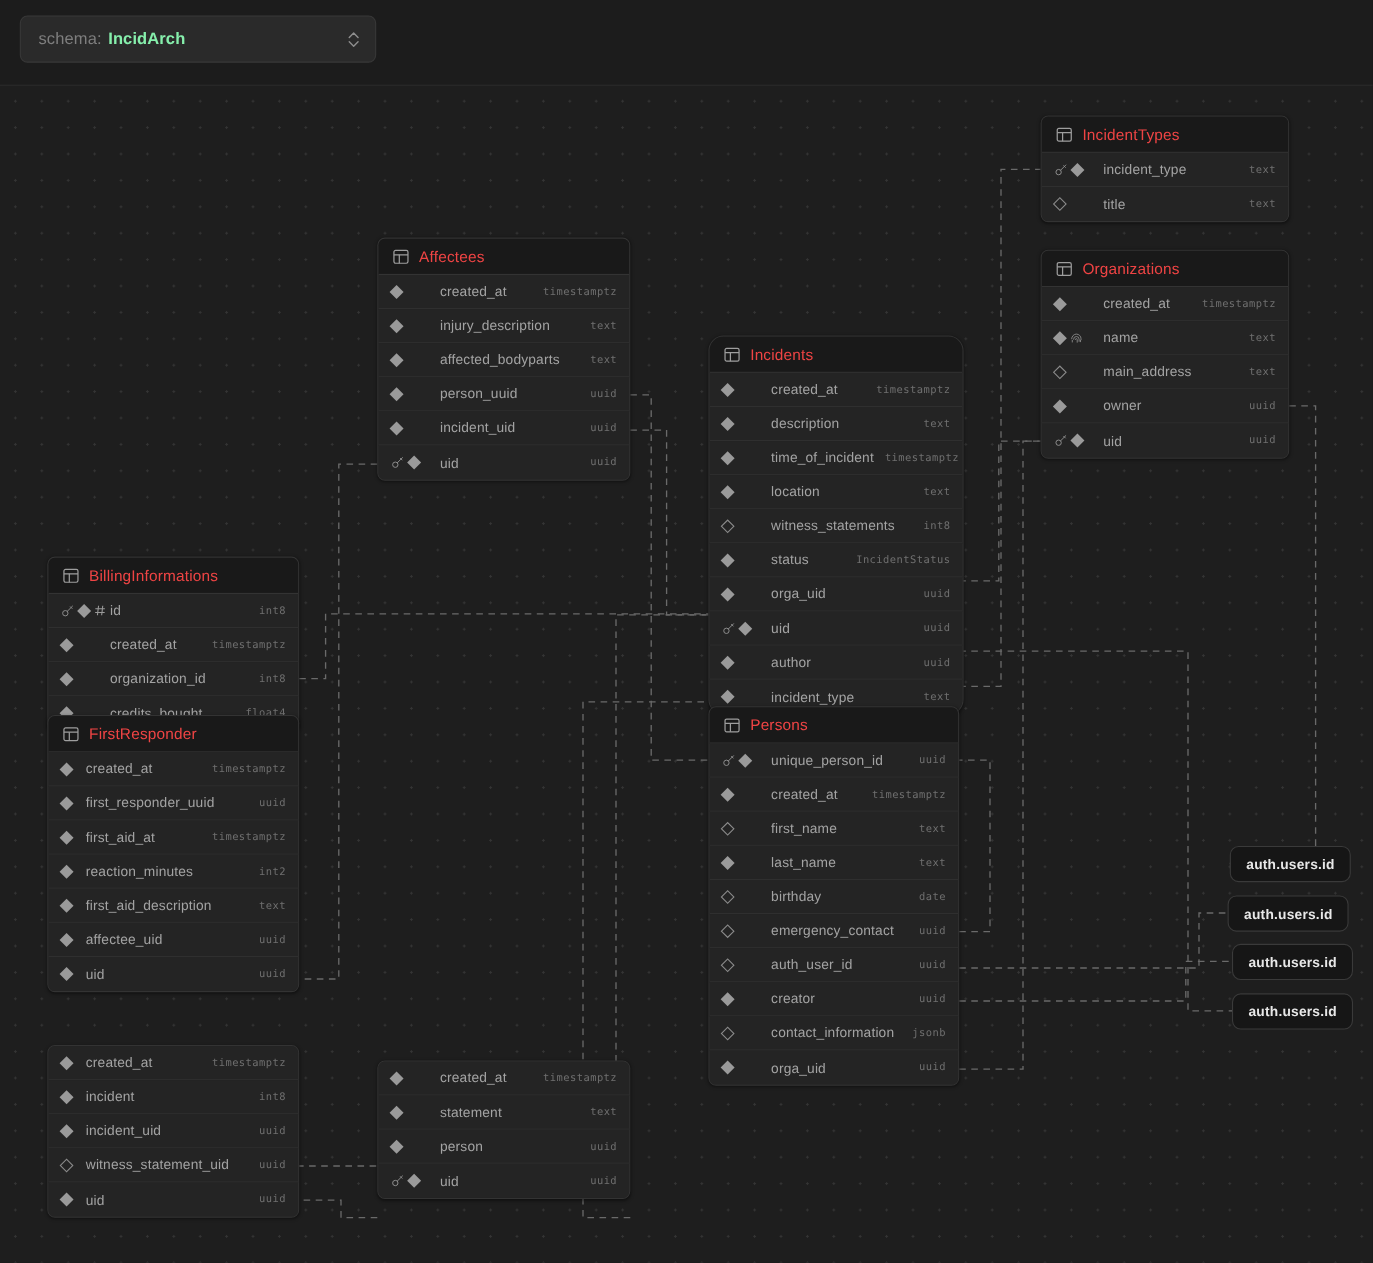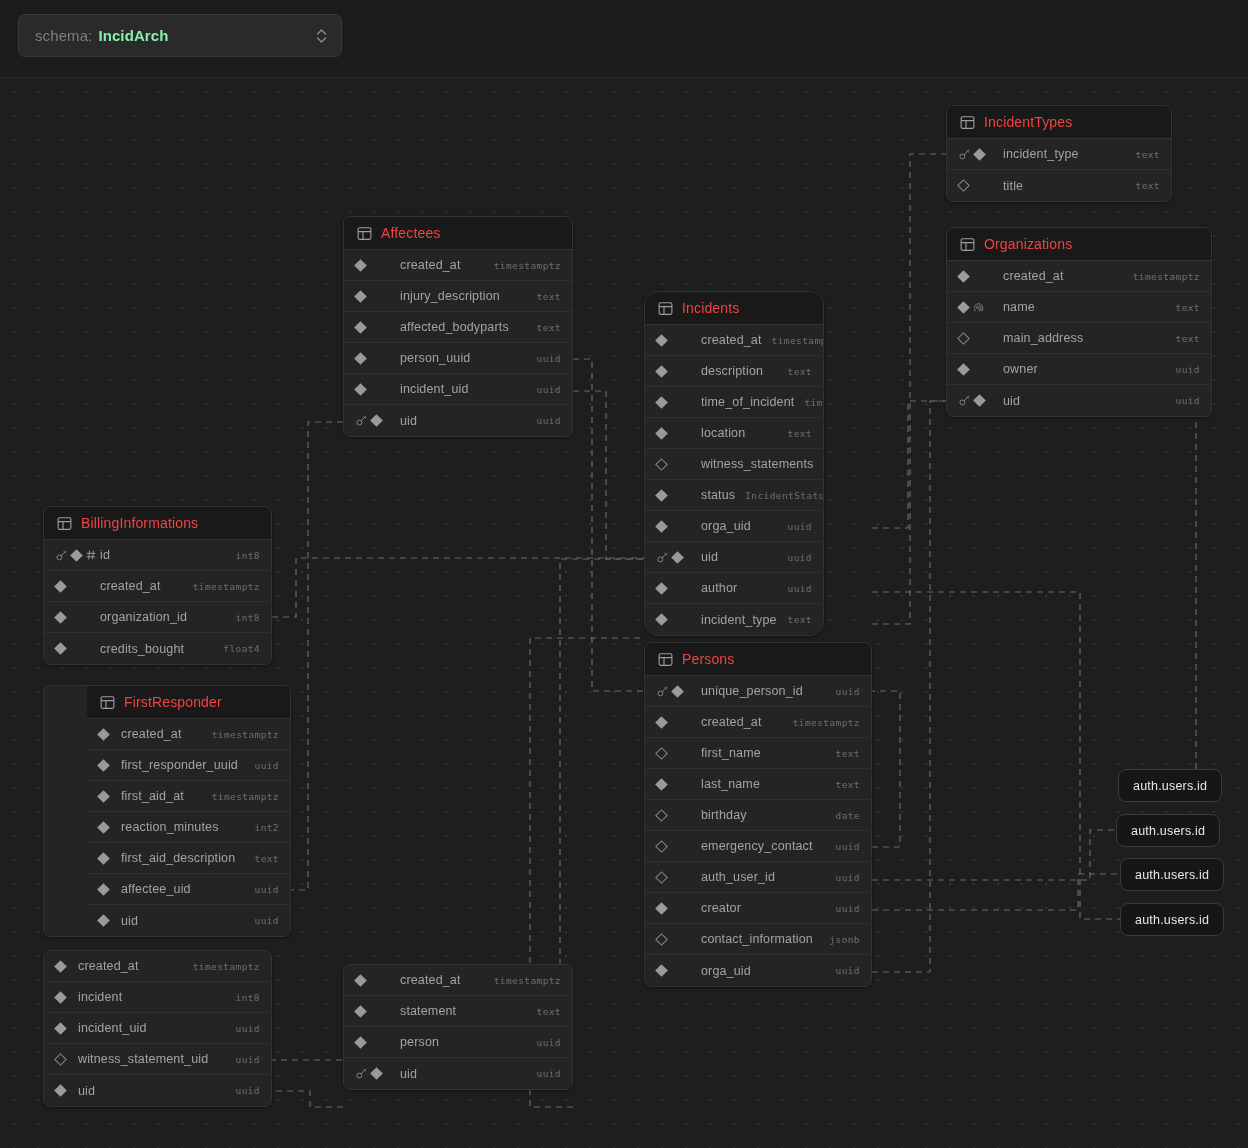--- a/index.html
+++ b/index.html
@@ -174,20 +174,21 @@
     position: absolute;
     height: 33px;
     background: #161616;
     border: 1px solid #3a3a3a;
     border-radius: 8px;
     display: flex;
     align-items: center;
     justify-content: center;
     padding: 0 14px;
     z-index: 10;
+    font-weight: bold;
   }
   .ref-text {
     font-size: 12.5px;
     color: #e8e8e8;
     letter-spacing: .2px;
     white-space: nowrap;
   }
 </style>
 </head>
 <body>
@@ -265,21 +266,21 @@
             <span class="col-type">text</span>
           </div>
           <div class="row">
             <span class="row-icons">
               <span class="dia hollow"></span>
             </span>
             <span class="col-name">title</span>
             <span class="col-type">text</span>
           </div>
         </div>
-        <div class="node" style="left: 946px; top: 149px; width: 266px;">
+        <div class="node" style="left: 946px; top: 149px; width: 226px;">
           <div class="node-header">
             <svg class="ico" width="15" height="15" viewBox="0 0 16 16">
               <rect x="1.2" y="1.8" width="13.6" height="12.4" rx="1.6" fill="none" stroke="#9e9e9e" stroke-width="1.2"></rect>
               <line x1="1.2" y1="6" x2="14.8" y2="6" stroke="#9e9e9e" stroke-width="1.2"></line>
               <line x1="6.4" y1="6" x2="6.4" y2="14.2" stroke="#9e9e9e" stroke-width="1.2"></line>
             </svg>
             <span class="node-title">Organizations</span>
           </div>
           <div class="row">
             <span class="row-icons">
@@ -379,21 +380,21 @@
                 <circle cx="4.3" cy="9.5" r="3.1" fill="none" stroke="#8d8d8d" stroke-width="1.15"></circle>
                 <line x1="6.6" y1="7.3" x2="12.6" y2="1.3" stroke="#8d8d8d" stroke-width="1.15" stroke-linecap="round"></line>
                 <line x1="10.2" y1="2.1" x2="12.1" y2="4.0" stroke="#8d8d8d" stroke-width="1.15" stroke-linecap="round"></line>
               </svg>
               <span class="dia filled"></span>
             </span>
             <span class="col-name">uid</span>
             <span class="col-type">uuid</span>
           </div>
         </div>
-        <div class="node" style="left: 644px; top: 213px; width: 180px; border-radius: 14px;">
+        <div class="node" style="left: 644px; top: 227px; width: 232px; border-radius: 14px;">
           <div class="node-header">
             <svg class="ico" width="15" height="15" viewBox="0 0 16 16">
               <rect x="1.2" y="1.8" width="13.6" height="12.4" rx="1.6" fill="none" stroke="#9e9e9e" stroke-width="1.2"></rect>
               <line x1="1.2" y1="6" x2="14.8" y2="6" stroke="#9e9e9e" stroke-width="1.2"></line>
               <line x1="6.4" y1="6" x2="6.4" y2="14.2" stroke="#9e9e9e" stroke-width="1.2"></line>
             </svg>
             <span class="node-title">Incidents</span>
           </div>
           <div class="row">
             <span class="row-icons">
@@ -598,21 +599,21 @@
             <span class="col-type">int8</span>
           </div>
           <div class="row">
             <span class="row-icons">
               <span class="dia filled"></span>
             </span>
             <span class="col-name">credits_bought</span>
             <span class="col-type">float4</span>
           </div>
         </div>
-        <div class="node" style="left: 43px; top: 607px; width: 248px; padding-left: 43px;">
+        <div class="node" style="left: 43px; top: 572px; width: 229px;">
           <div class="node-header">
             <svg class="ico" width="15" height="15" viewBox="0 0 16 16">
               <rect x="1.2" y="1.8" width="13.6" height="12.4" rx="1.6" fill="none" stroke="#9e9e9e" stroke-width="1.2"></rect>
               <line x1="1.2" y1="6" x2="14.8" y2="6" stroke="#9e9e9e" stroke-width="1.2"></line>
               <line x1="6.4" y1="6" x2="6.4" y2="14.2" stroke="#9e9e9e" stroke-width="1.2"></line>
             </svg>
             <span class="node-title">FirstResponder</span>
           </div>
           <div class="row">
             <span class="row-icons narrow">

